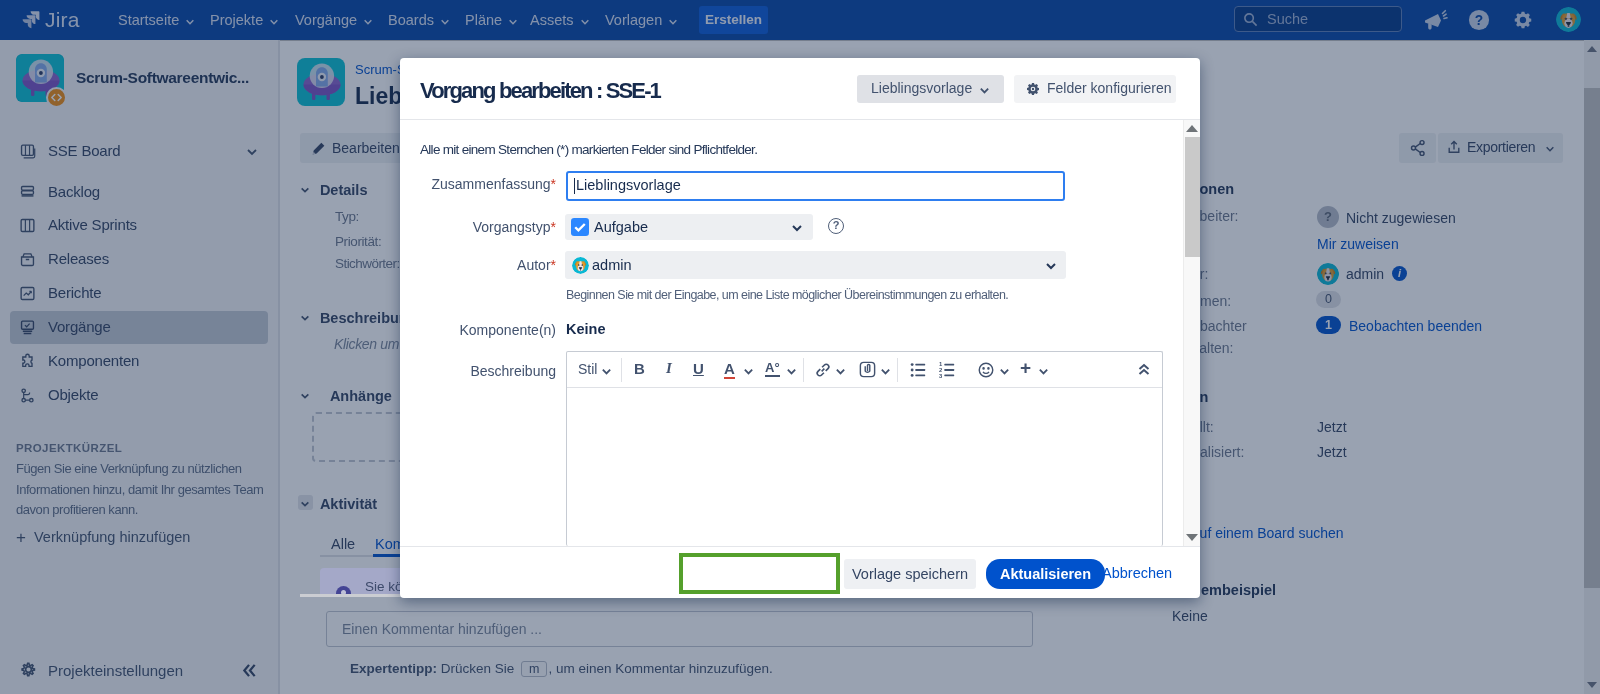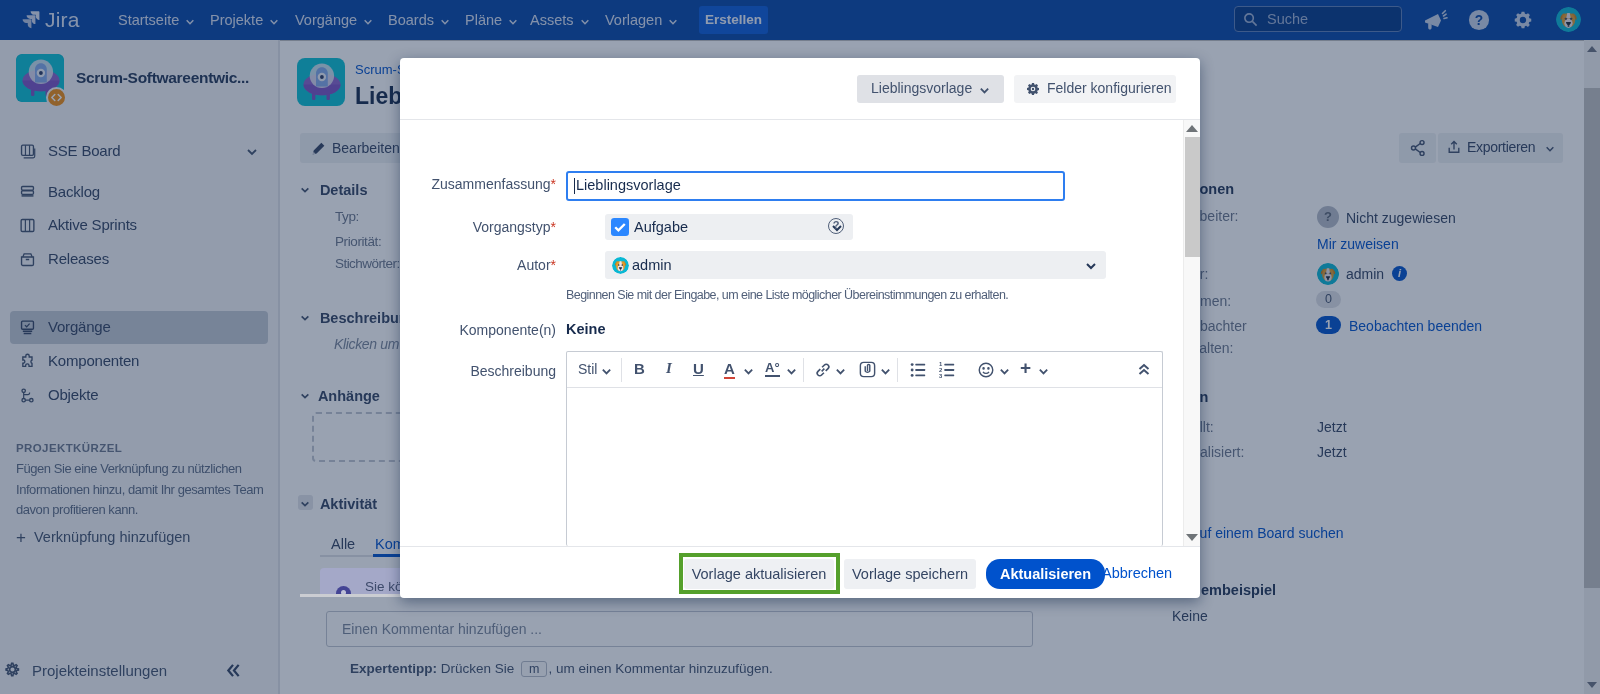--- a/index.html
+++ b/index.html
@@ -25,21 +25,21 @@
   .proj-avatar { position:absolute; left:16px; top:14px; width:48px; height:48px; border-radius:6px; background:#00b5cb; }
   .proj-badge { position:absolute; left:46px; top:47px; width:21px; height:21px; border-radius:50%; background:#F18D13; border:2px solid #F4F5F7; color:#fff; font-size:10px; font-weight:bold; text-align:center; line-height:16px; letter-spacing:-1px; }
   .proj-name { position:absolute; left:76px; top:29px; font-weight:bold; font-size:15.5px; letter-spacing:-0.3px; color:#253858; }
   .side-item { position:absolute; left:10px; width:258px; height:33px; border-radius:4px; color:#344563; font-size:14.5px; }
   .side-item .ic { position:absolute; left:9px; top:8px; width:17px; height:17px; color:#42526E; }
   .side-item .tx { position:absolute; left:38px; top:7px; font-size:15px; letter-spacing:-0.2px; }
   .side-item.cur { background:#c3c9d3; }
   .side-head { position:absolute; left:16px; font-size:11.5px; font-weight:bold; color:#6B778C; letter-spacing:0.4px; }
   .side-para { position:absolute; left:16px; width:260px; font-size:13px; letter-spacing:-0.45px; color:#5E6C84; line-height:20.5px; }
   .side-link { position:absolute; left:16px; font-size:14.5px; color:#42526E; }
-  .side-bottom { position:absolute; left:0; top:622px; font-size:14.5px; color:#42526E; }
+  .side-bottom { position:absolute; left:16px; top:622px; font-size:14.5px; color:#42526E; }
 
   
   .main { position:absolute; left:282px; top:40px; width:1302px; height:654px; background:#fff; z-index:0; }
 
   
   .lbl { color:#6B778C; }
   .lnk { color:#0052CC; }
   .bold { font-weight:bold; }
   .btn-gray { background:#eef0f3; border-radius:3px; color:#42526E; }
 
@@ -49,21 +49,21 @@
   
   .modal { position:absolute; left:400px; top:58px; width:800px; height:540px; background:#fff; border-radius:4px; z-index:10; box-shadow:0 4px 14px rgba(9,30,66,0.45); }
   .m-title { position:absolute; left:20px; top:20px; font-size:22px; font-weight:600; color:#172B4D; letter-spacing:-1.85px; }
   .m-hdr-div { position:absolute; left:0; top:61px; width:800px; height:1px; background:#e4e6ea; }
   .m-btn1 { position:absolute; left:457px; top:17px; width:147px; height:28px; background:#dfe1e6; border-radius:3px; color:#42526E; font-size:14px; }
   .m-btn2 { position:absolute; left:614px; top:17px; width:162px; height:28px; background:#f2f3f5; border-radius:3px; color:#42526E; font-size:14px; }
   .m-note { position:absolute; left:20px; top:84px; font-size:13.5px; letter-spacing:-0.7px; color:#253858; }
   .f-label { position:absolute; width:136px; text-align:right; font-size:14px; color:#42526E; }
   .f-label .req { color:#CA3521; }
   .inp { position:absolute; left:166px; background:#fff; border:2px solid #2E7EF0; border-radius:3px; }
-  .sel { position:absolute; left:165px; background:#edeff2; border-radius:3px;margin-left:40px; }
+  .sel { position:absolute; left:165px; background:#edeff2; border-radius:3px; }
   .helper { position:absolute; left:166px; font-size:12.5px; letter-spacing:-0.55px; color:#505F79; }
   .editor { position:absolute; left:166px; top:293px; width:597px; height:195px; border:1px solid #c6cbd3; border-bottom:none; border-radius:2px; background:#fff; }
   .toolbar { position:absolute; left:0; top:0; width:595px; height:36px; border-bottom:1px solid #dfe1e6; color:#42526E; }
   .tb-sep { position:absolute; top:6px; width:1px; height:24px; background:#dfe1e6; }
   .m-scroll { position:absolute; left:783px; top:62px; width:17px; height:426px; background:#f8f8f8; border-left:1px solid #ececec; }
   .m-thumb { position:absolute; left:1px; top:17px; width:15px; height:120px; background:#c9c9c9; }
   .m-footer-div { position:absolute; left:0; top:488px; width:800px; height:1px; background:#e4e6ea; }
   .grn-box { position:absolute; left:279px; top:495px; width:161px; height:41px; border:4px solid #55a02c; }
   .fbtn { position:absolute; top:501px; height:30px; background:#eef0f3; border-radius:3px; color:#344563; font-size:14.5px; text-align:center; line-height:30px; }
   .fbtn-blue { position:absolute; left:586px; top:501px; width:119px; height:30px; background:#0052CC; border-radius:14px; color:#fff; font-weight:bold; font-size:14.5px; text-align:center; line-height:30px; }
@@ -196,20 +196,28 @@
       </svg>
     <span class="tx">Aktive Sprints</span>
   </div>
   <div class="side-item" style="top:203px;">
     <svg class="ic" viewBox="0 0 20 20" fill="none" stroke="#42526E" stroke-width="1.6">
         <path d="M3 7h14v8.5c0 .8-.7 1.5-1.5 1.5h-11c-.8 0-1.5-.7-1.5-1.5z"></path>
         <path d="M4.5 7L6 3.5h8L15.5 7M8 10h4" stroke-width="1.5"></path>
       </svg>
     <span class="tx">Releases</span>
   </div>
+  <div class="side-item" style="top:237px;">
+    <svg class="ic" viewBox="0 0 20 20" fill="none" stroke="#42526E" stroke-width="1.6">
+        <rect x="2.5" y="3" width="15" height="14" rx="1.5"></rect>
+        <path d="M5.5 12.5l3-3 2.5 2 3.5-4" stroke-width="1.5"></path>
+        <path d="M14.5 7.5v2.3M14.5 7.5h-2.3" stroke-width="1.3"></path>
+      </svg>
+    <span class="tx">Berichte</span>
+  </div>
   <div class="side-item cur" style="top:271px;">
     <svg class="ic" viewBox="0 0 20 20" fill="none" stroke="#344563" stroke-width="1.6">
         <rect x="3" y="2.5" width="14" height="9.5" rx="1.2"></rect>
         <path d="M7 7.2l2 2 3.5-3.7" stroke-width="1.5"></path>
         <path d="M4.5 14.5h11M5.5 17h9" stroke-width="1.7"></path>
       </svg>
     <span class="tx">Vorgänge</span>
   </div>
   <div class="side-item" style="top:305px;">
     <svg class="ic" viewBox="0 0 20 20" fill="none" stroke="#42526E" stroke-width="1.6">
@@ -279,21 +287,21 @@
       <path d="M2 4l4 4 4-4"></path>
     </svg>
   <span style="font-weight:bold;font-size:14.5px;margin-left:6px;">Beschreibung</span>
 </div>
 <div class="abs" style="z-index:1;left:334px;top:336px;font-style:italic;color:#7A869A;font-size:14px;letter-spacing:-0.35px;">Klicken um die Beschreibung hinzuzufügen</div>
 
 <div class="abs" style="z-index:1;left:300px;top:388px;color:#344563;">
   <svg width="10" height="10" viewBox="0 0 12 12" fill="none" stroke="#42526E" stroke-width="2">
       <path d="M2 4l4 4 4-4"></path>
     </svg>
-  <span style="font-weight:bold;font-size:14.5px;margin-left:4px;">Anhänge</span>
+  <span style="font-weight:bold;font-size:14.5px;margin-left:16px;">Anhänge</span>
 </div>
 <div class="abs" style="z-index:1;left:312px;top:412px;width:720px;height:50px;border:2px dashed #C1C7D0;border-radius:4px;"></div>
 
 <div class="abs" style="z-index:1;left:300px;top:496px;color:#344563;">
   <span style="position:absolute;left:-2px;top:-1px;width:15px;height:15px;background:#e2e4ea;border-radius:3px;"></span>
   <svg style="position:relative;" width="10" height="10" viewBox="0 0 12 12" fill="none" stroke="#42526E" stroke-width="2">
       <path d="M2 4l4 4 4-4"></path>
     </svg>
   <span style="font-weight:bold;font-size:14.5px;margin-left:6px;">Aktivität</span>
 </div>
@@ -364,33 +372,35 @@
 <div class="abs bold" style="z-index:1;left:1164px;top:582px;color:#253858;font-size:14.5px;">Problembeispiel</div>
 <div class="abs" style="z-index:1;left:1172px;top:608px;color:#344563;">Keine</div>
 <div class="pagebar">
   <div style="position:absolute;left:3px;top:6px;width:0;height:0;border-left:5px solid transparent;border-right:5px solid transparent;border-bottom:6px solid #6b7280;"></div>
   <div class="pthumb"></div>
   <div style="position:absolute;left:3px;bottom:6px;width:0;height:0;border-left:5px solid transparent;border-right:5px solid transparent;border-top:6px solid #6b7280;"></div>
 </div>
 <div class="overlay"></div>
 
 <div class="modal">
+  <div class="m-title">Vorgang bearbeiten : SSE-1</div>
   <div class="m-btn1">
     <span style="position:absolute;left:14px;top:5px;">Lieblingsvorlage</span>
     <svg style="position:absolute;right:14px;top:10px;" width="11" height="11" viewBox="0 0 12 12" fill="none" stroke="#42526E" stroke-width="2">
         <path d="M2 4l4 4 4-4"></path>
       </svg>
   </div>
   <div class="m-btn2">
     <svg style="position:absolute;left:11px;top:6px;" width="16" height="16" viewBox="0 0 24 24" fill="#42526E">
         <path d="M12 8.5a3.5 3.5 0 100 7 3.5 3.5 0 000-7zm0 5.3a1.8 1.8 0 110-3.6 1.8 1.8 0 010 3.6zm9-.3l-2.2.6a7 7 0 01-.6 1.4l1.2 2-2 2-2-1.2c-.4.3-.9.5-1.4.6L13.5 21h-3l-.6-2.2a7 7 0 01-1.4-.6l-2 1.2-2-2 1.2-2a7 7 0 01-.6-1.4L3 13.5v-3l2.2-.6c.1-.5.3-1 .6-1.4L4.5 6.6l2-2 2 1.2c.4-.3.9-.5 1.4-.6L10.5 3h3l.6 2.2c.5.1 1 .3 1.4.6l2-1.2 2 2-1.2 2c.3.4.5.9.6 1.4l2.1.5v3z"></path>
       </svg>
     <span style="position:absolute;left:33px;top:5px;">Felder konfigurieren</span>
   </div>
   <div class="m-hdr-div"></div>
+  <div class="m-note">Alle mit einem Sternchen (*) markierten Felder sind Pflichtfelder.</div>
 
   <div class="f-label" style="left:20px;top:118px;">Zusammenfassung<span class="req">*</span></div>
   <div class="inp" style="top:113px;width:499px;height:30px;">
     <span style="position:absolute;left:6px;top:5px;width:1px;height:16px;background:#172B4D;"></span>
     <span style="position:absolute;left:8px;top:4px;font-size:14.5px;color:#172B4D;">Lieblingsvorlage</span>
   </div>
 
   <div class="f-label" style="left:20px;top:161px;">Vorgangstyp<span class="req">*</span></div>
   <div class="sel" style="top:156px;width:248px;height:26px;">
     <svg style="position:absolute;left:6px;top:4px;" width="18" height="18" viewBox="0 0 17 17">
@@ -489,17 +499,16 @@
   </div>
 
   <div class="m-scroll">
     <div style="position:absolute;left:2px;top:5px;width:0;height:0;border-left:6px solid transparent;border-right:6px solid transparent;border-bottom:7px solid #6f7478;"></div>
     <div class="m-thumb"></div>
     <div style="position:absolute;left:2px;bottom:5px;width:0;height:0;border-left:6px solid transparent;border-right:6px solid transparent;border-top:7px solid #6f7478;"></div>
   </div>
 
   <div class="m-footer-div"></div>
   <div class="grn-box"></div>
-  <div class="fbtn" style="left:284px;width:150px;">Vorlage aktualisieren</div>
   <div class="fbtn" style="left:444px;width:132px;">Vorlage speichern</div>
   <div class="fbtn-blue">Aktualisieren</div>
   <div class="fcancel">Abbrechen</div>
 </div>
 
 </body></html>

